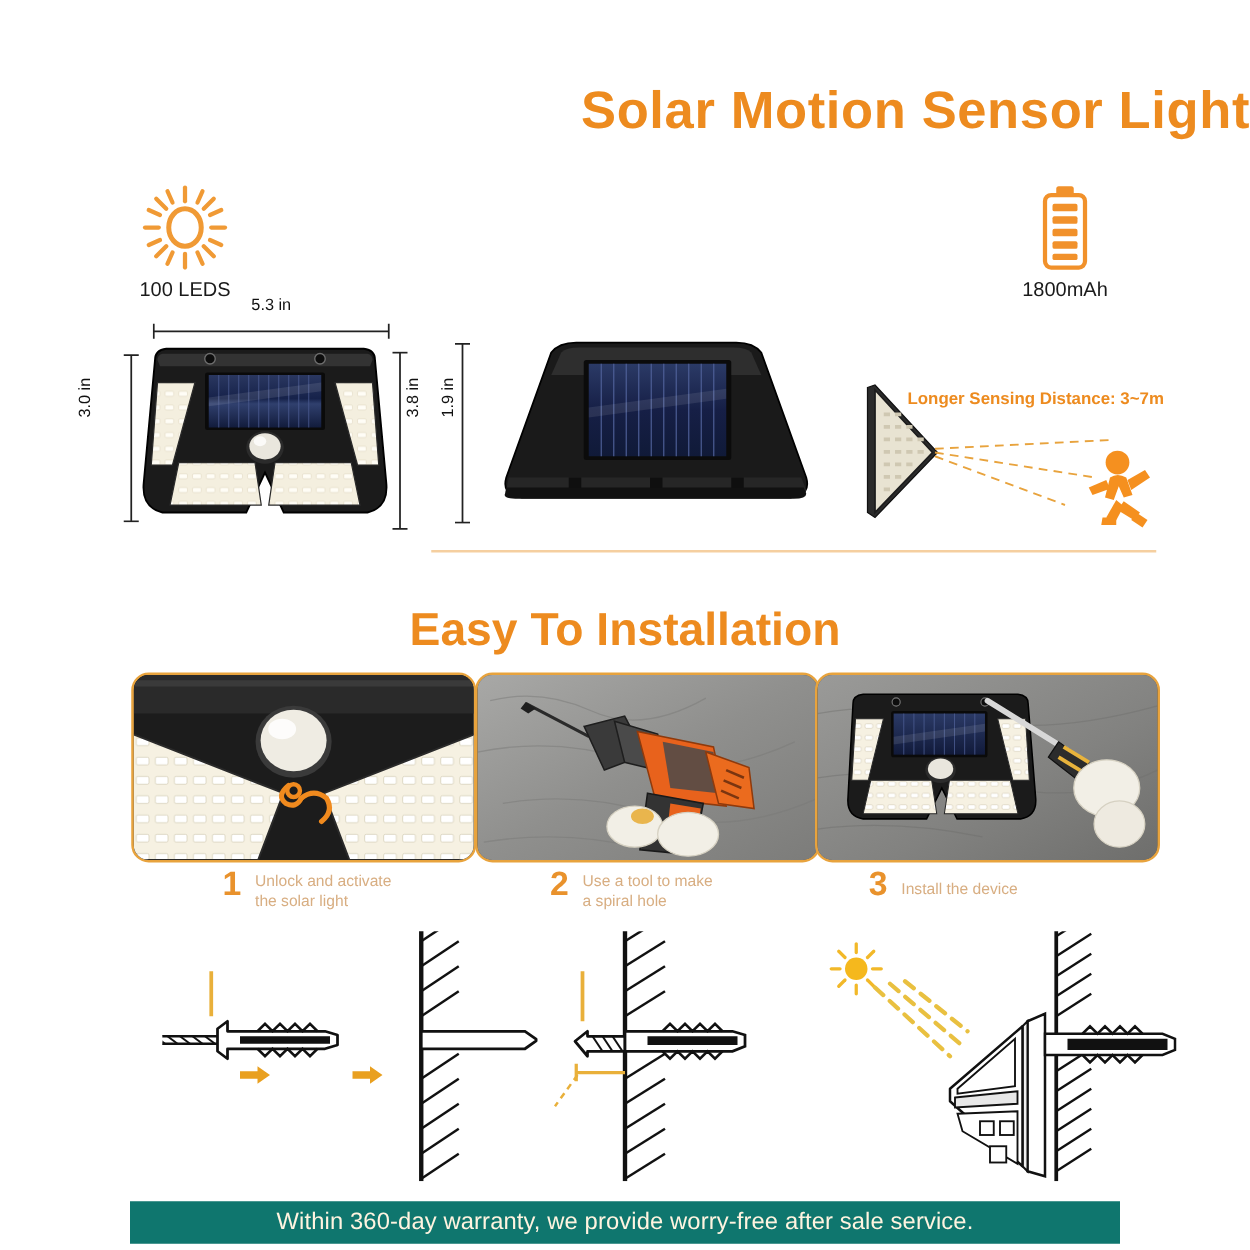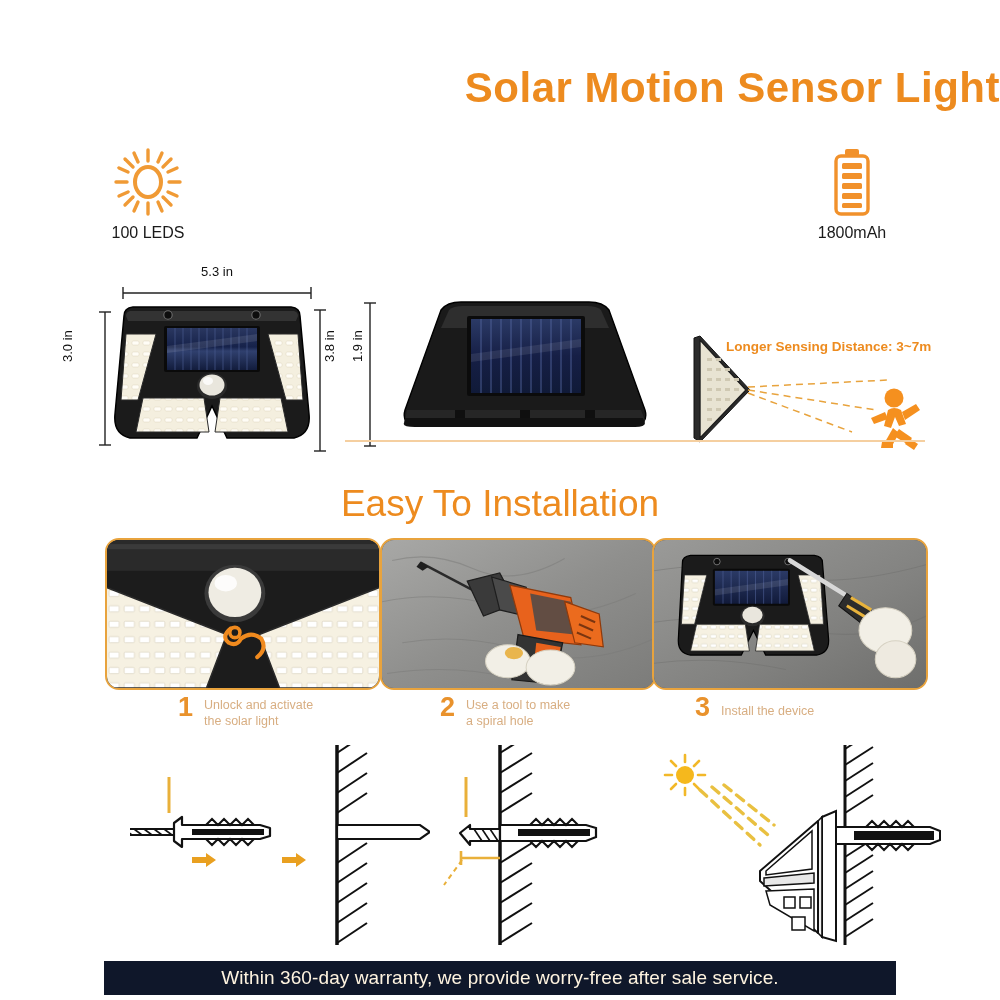--- a/index.html
+++ b/index.html
@@ -26,21 +26,21 @@
     position:absolute;left:60px;top:132px;width:880px;height:110px;
     display:flex;justify-content:space-between;align-items:flex-end;
   }
   .feature{width:176px;text-align:center;}
   .feature .glyph{height:72px;display:flex;align-items:center;justify-content:center;}
   .feature .flabel{
     margin-top:6px;font-size:16px;color:#1a1a1a;font-weight:500;white-space:nowrap;
   }
 
   
-  .specblock{position:absolute;left:0;top:264px;width:804px;height:200px;}
+  .specblock{position:absolute;left:0;top:236px;width:804px;height:200px;}
 
   .dim-top{position:absolute;left:122px;top:22px;width:190px;height:14px;}
   .dim-top-label{
     position:absolute;left:122px;top:0px;width:190px;text-align:center;
     font-size:13px;color:#111;
   }
   .dim-left{position:absolute;left:98px;top:47px;width:14px;height:135px;}
   .dim-left-label{
     position:absolute;left:60px;top:98px;font-size:13px;color:#111;
     transform:rotate(-90deg);transform-origin:left top;white-space:nowrap;
@@ -65,21 +65,21 @@
     font-size:13.5px;font-weight:bold;color:#ED8B1F;white-space:nowrap;
   }
   .divider{
     position:absolute;left:345px;top:440px;width:580px;height:2px;
     background:#F5CFA0;
   }
 
   
   .heading2{
     position:absolute;left:0;top:483px;width:1000px;text-align:center;
-    font-size:37px;font-weight:normal;color:#ED8B1F;
+    font-size:37px;font-weight:bold;color:#ED8B1F;
   }
 
   
   .panels{position:absolute;left:0;top:538px;width:1000px;height:150px;}
   .panel{
     position:absolute;top:0;width:272px;height:148px;
     border:2px solid #E8A33D;border-radius:14px;overflow:hidden;
     background:#555;
   }
   .panel.p1{left:105px;}
@@ -105,21 +105,21 @@
   
   .diagrams{position:absolute;left:0;top:745px;width:1000px;height:200px;}
   .dg{position:absolute;top:0;}
   .dg1{left:130px;}
   .dg2{left:430px;}
   .dg3{left:640px;}
 
   
   .footer{
     position:absolute;left:104px;top:961px;width:792px;height:34px;
-    background:#0f172a;
+    background:#0f766e;
     display:flex;align-items:center;justify-content:center;
   }
   .footer .ftxt{
     font-size:19px;color:#FFF4E0;white-space:nowrap;letter-spacing:.1px;
   }
 </style>
 </head>
 <body>
 
 <div class="page">

